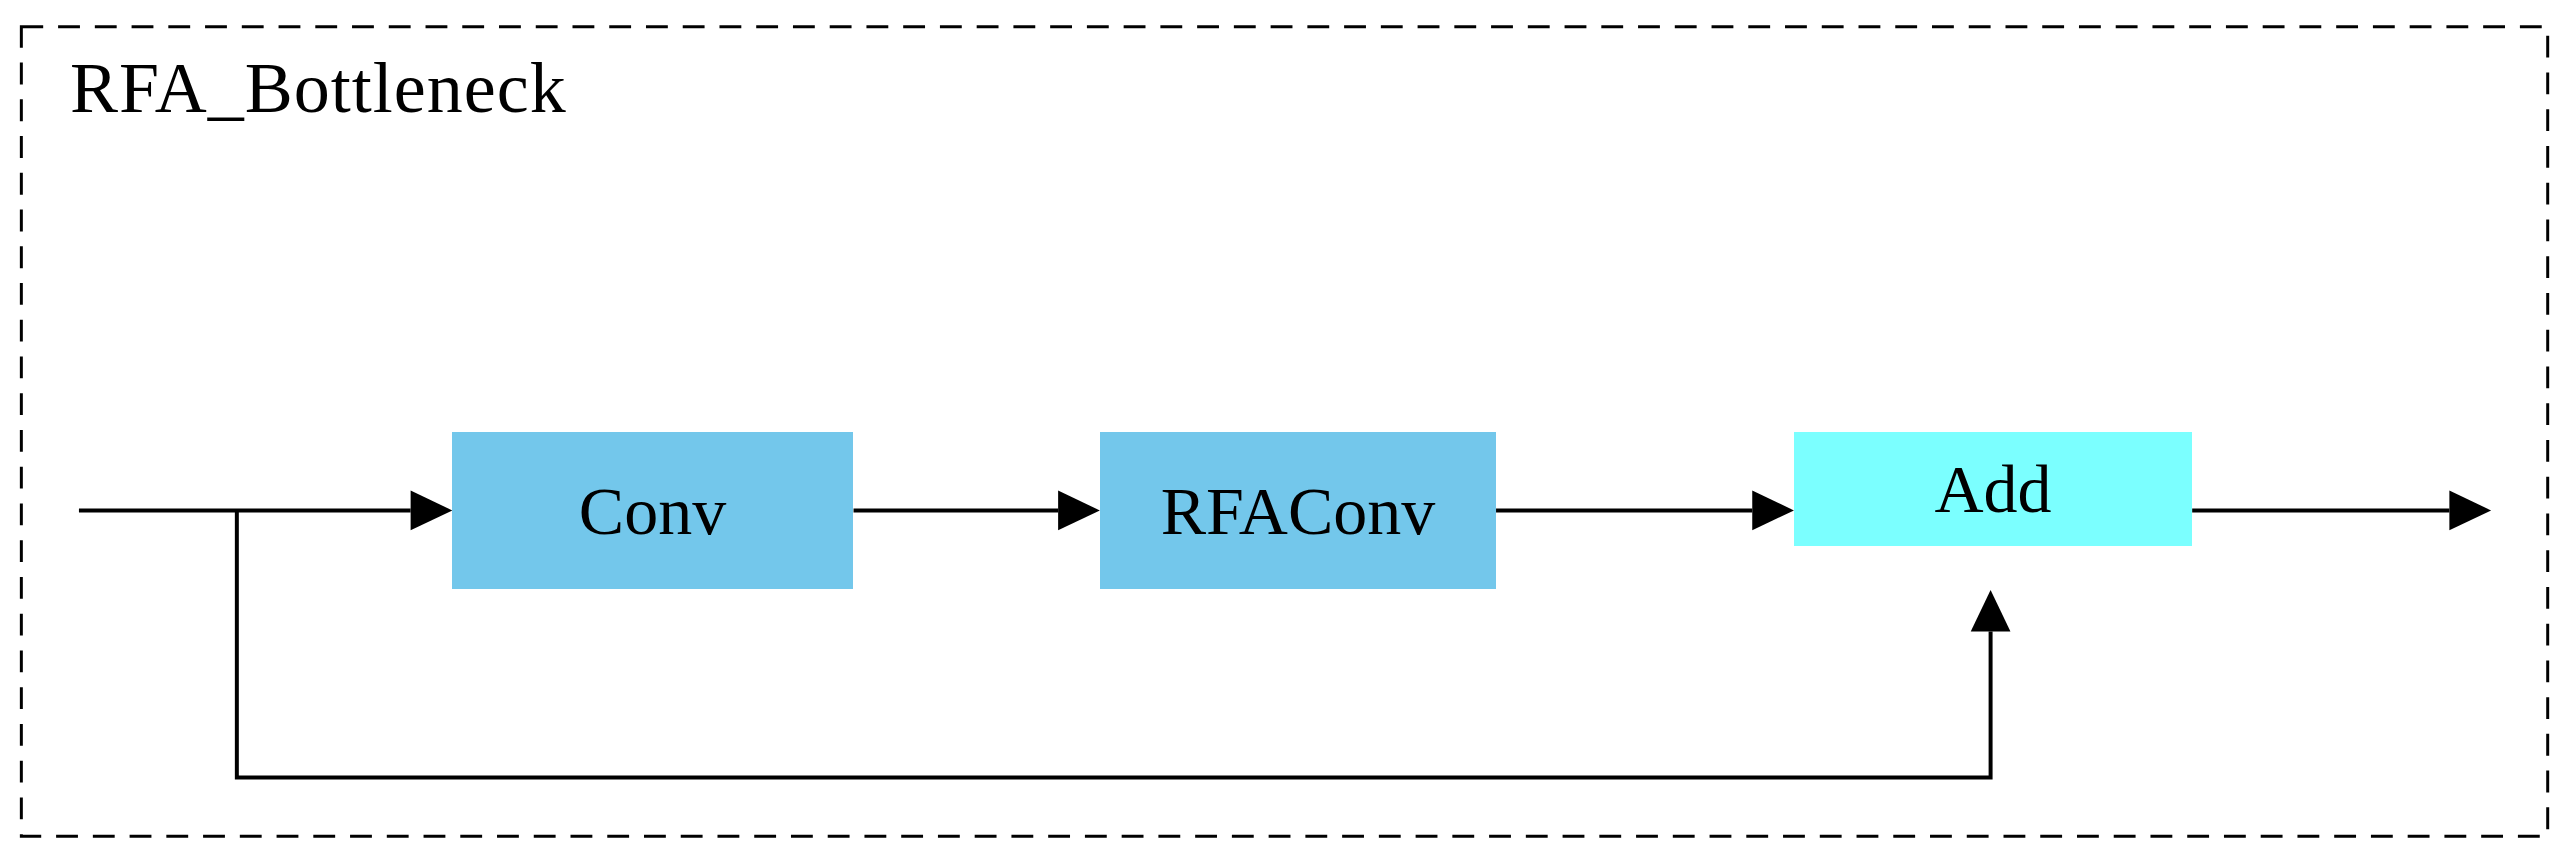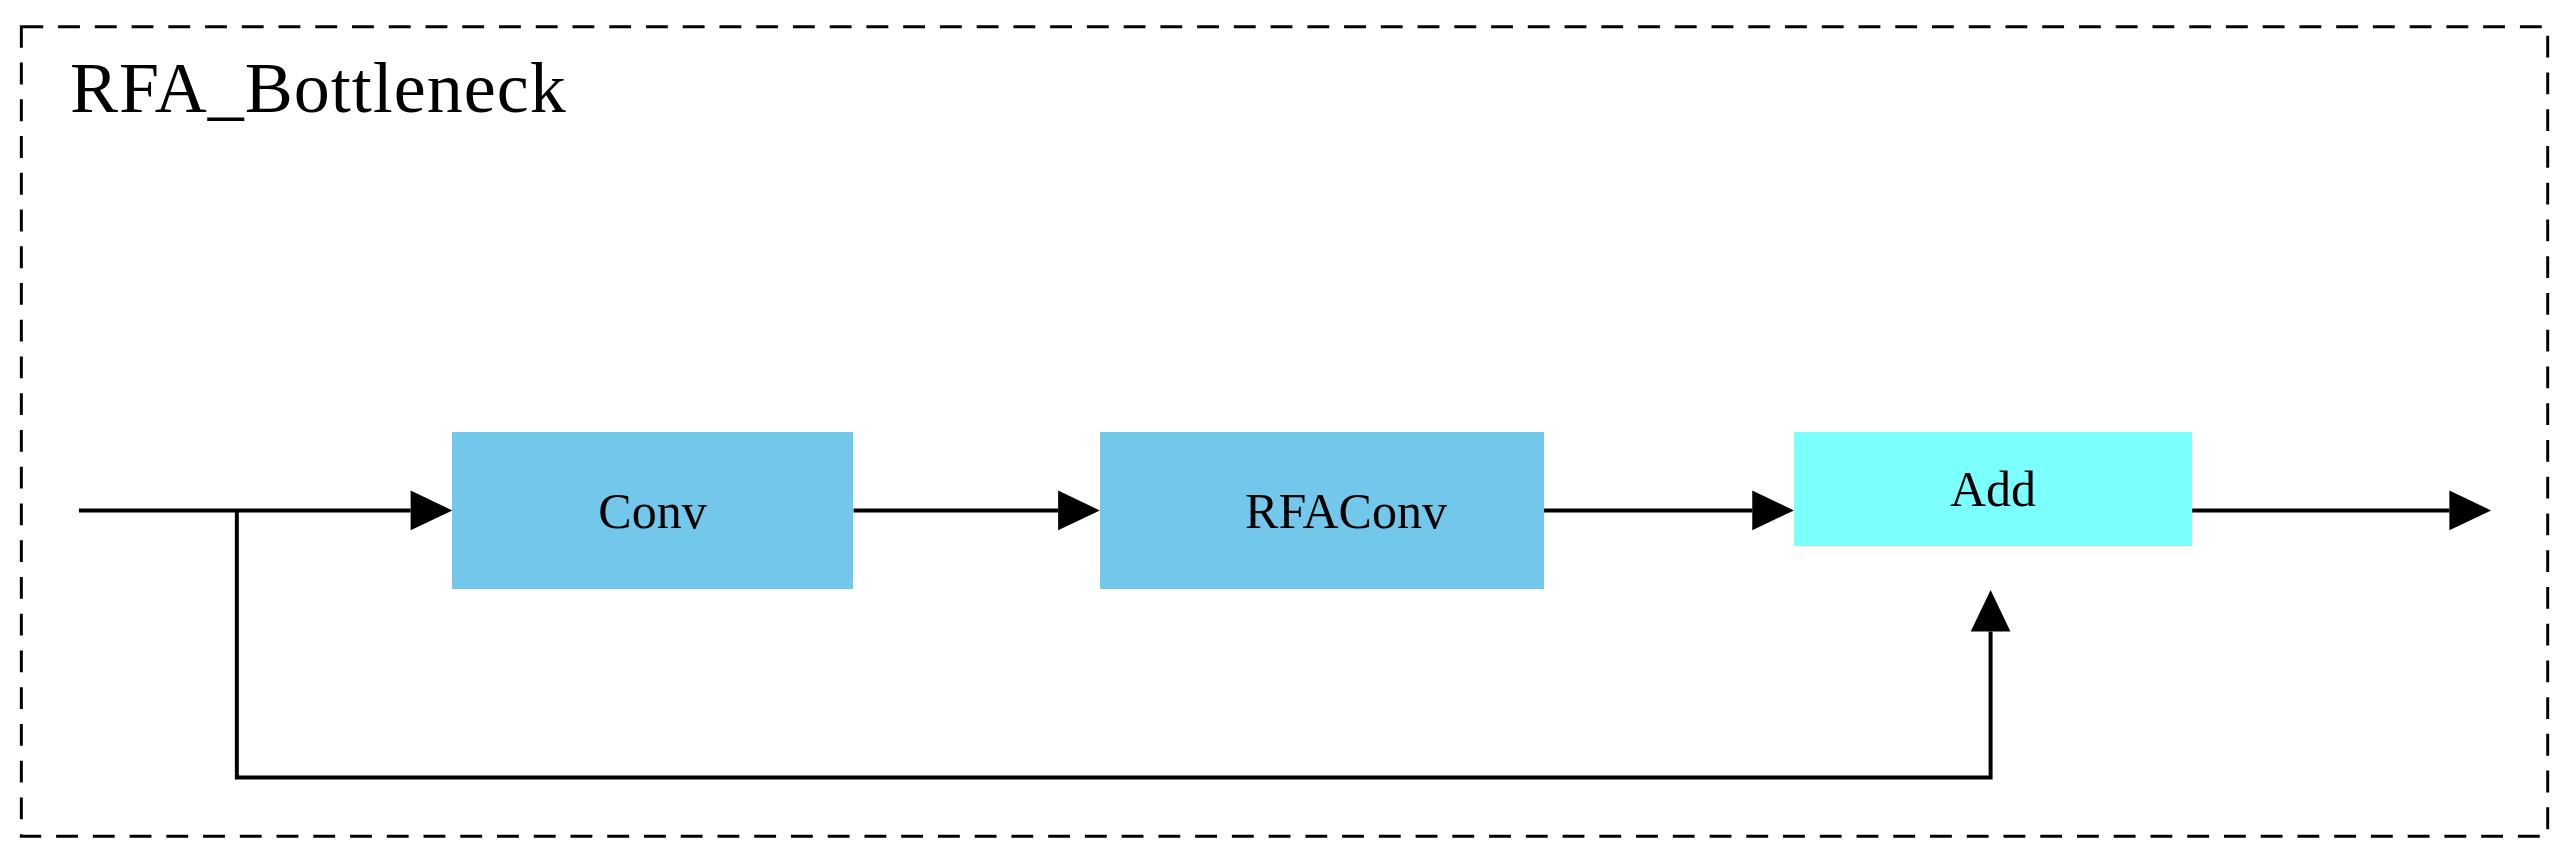--- a/index.html
+++ b/index.html
@@ -47,21 +47,21 @@
     color: #000000;
     white-space: nowrap;
     letter-spacing: 1px;
     margin-left: 12px;
   }
   .node {
     position: absolute;
     display: flex;
     align-items: center;
     justify-content: center;
-    font-size: 50px;
+    font-size: 68px;
     line-height: 1;
     color: #000000;
     text-align: center;
     white-space: nowrap;
   }
 </style>
 </head>
 <body>
 
 <div class="canvas">
@@ -79,18 +79,18 @@
       <polygon points="2508,514 2466,534 2466,494" class="edge-arrow"></polygon>
       <polyline points="238,514 238,783 2004,783 2004,636" class="edge-line"></polyline>
       <polygon points="2004,594 2024,636 1984,636" class="edge-arrow"></polygon>
     </svg>
 
   <div class="diagram-title">RFA_Bottleneck</div>
 
   <div>
 
   <div class="node" style="left: 452px; top: 432px; width: 401px; height: 157px; background: rgb(115, 199, 235);">Conv</div>
-      <div class="node" style="left: 1100px; top: 432px; width: 396px; height: 157px; background: rgb(115, 199, 235); padding-left: 48px;">RFAConv</div>
+      <div class="node" style="left: 1100px; top: 432px; width: 396px; height: 157px; background: rgb(115, 199, 235);">RFAConv</div>
       <div class="node" style="left: 1794px; top: 432px; width: 398px; height: 114px; background: rgb(123, 255, 255);">Add</div>
     </div>
 
 </div>
 
 
 </body></html>

